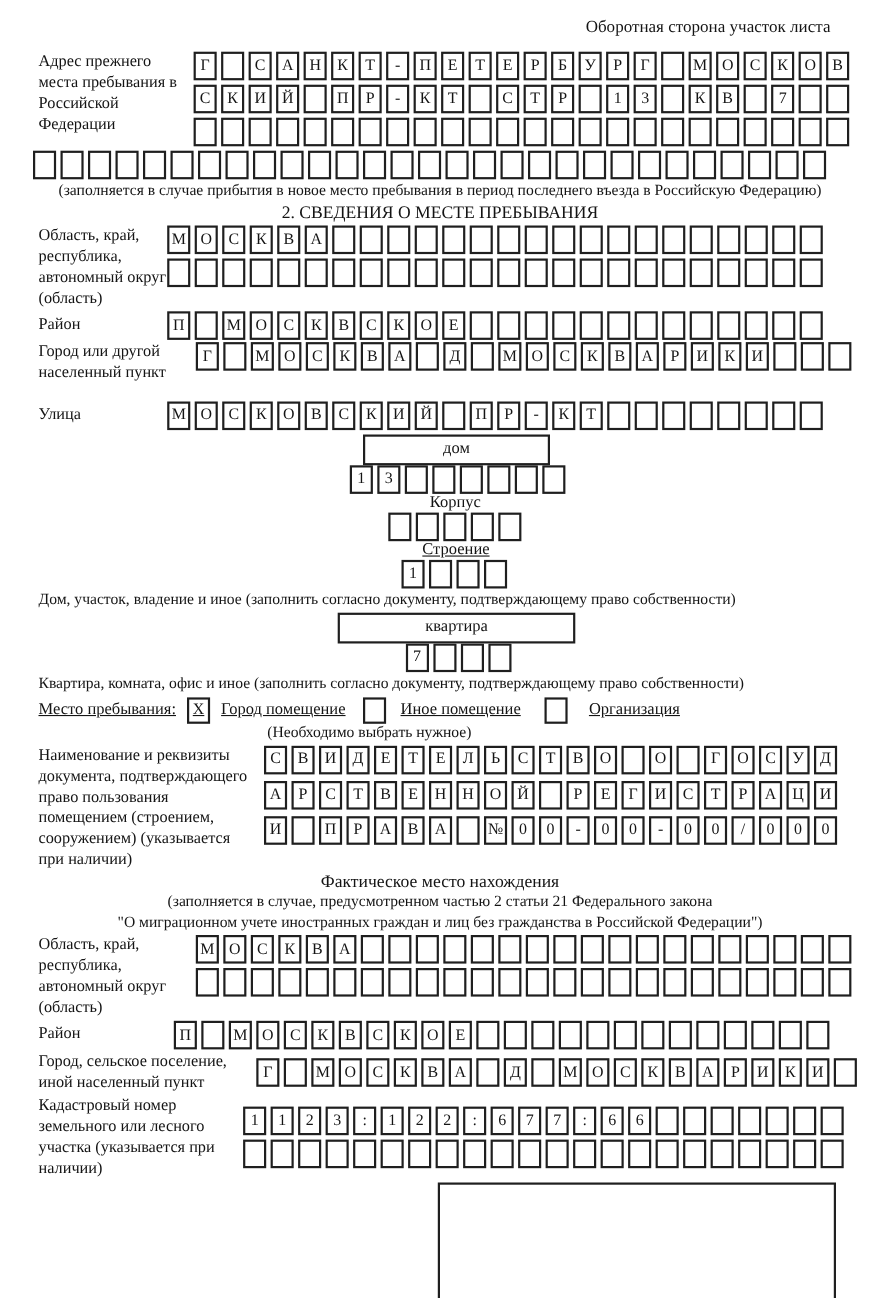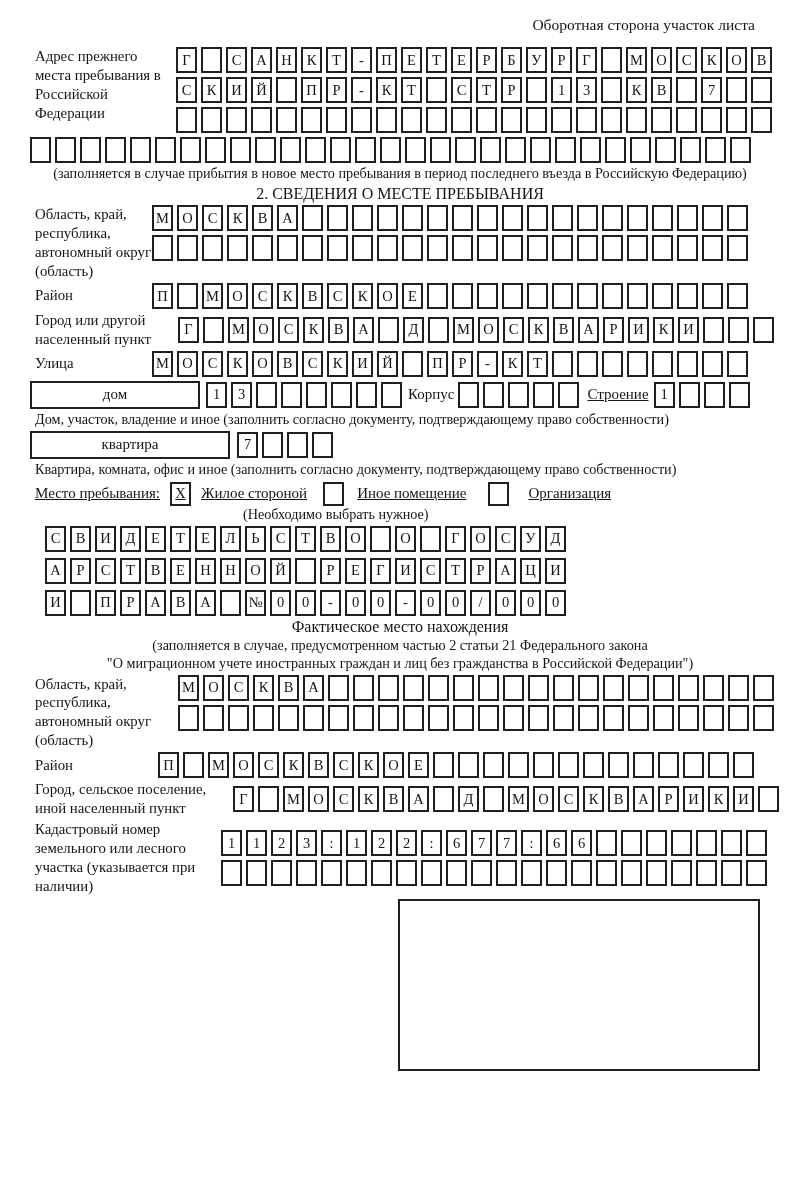--- a/index.html
+++ b/index.html
@@ -22,21 +22,21 @@
     font-size:14.5px; line-height:1; background:#fff;
   }
   .caption { font-size:14.2px; }
   .center { text-align:center; }
   .h-bold { font-weight:normal; font-size:16px; text-align:center; }
   .widebox {
     border:2px solid #1f1f1f; height:28px;
     display:flex; align-items:center; justify-content:center;
     font-size:15px; flex:0 0 auto; background:#fff;
   }
-  .hrow { display:flex; align-items:center; }
+  .hrow { display:flex; align-items:center;flex-direction:column; }
   .inline-label { font-size:15px; flex:0 0 auto; }
   .chk {
     width:21px; height:24px; border:2px solid #1f1f1f; flex:0 0 auto;
     display:flex; align-items:center; justify-content:center; font-size:14.5px;
     background:#fff;
   }
   .prow { display:flex; align-items:center; font-size:15px; }
   .hint { font-size:14.2px; margin-left:243px; }
   .stamp-box { border:2px solid #1f1f1f; width:362px; height:172px; margin-left:398px; background:#fff; }
   .stamp-caption { width:382px; margin-left:388px; margin-top:4px; text-align:center; font-size:14.4px; line-height:1.27; }
@@ -248,21 +248,21 @@
         <div class="box"></div>
         <div class="box"></div>
         <div class="box"></div>
         <div class="box"></div>
         <div class="box"></div>
         <div class="box"></div>
         <div class="box"></div>
       </div>
   </div>
 
-  <div class="frow" style="margin-top:2px; align-items:center;">
+  <div class="frow" style="margin-top:2px; ">
     <div class="flabel" style="width:143px;">Город или другой населенный пункт</div>
     <div class="boxrow">
         <div class="box">Г</div>
         <div class="box"></div>
         <div class="box">М</div>
         <div class="box">О</div>
         <div class="box">С</div>
         <div class="box">К</div>
         <div class="box">В</div>
         <div class="box">А</div>
@@ -278,21 +278,21 @@
         <div class="box">Р</div>
         <div class="box">И</div>
         <div class="box">К</div>
         <div class="box">И</div>
         <div class="box"></div>
         <div class="box"></div>
         <div class="box"></div>
       </div>
   </div>
 
-  <div class="frow" style="margin-top:2px; align-items:center;">
+  <div class="frow" style="margin-top:16px; align-items:center;">
     <div class="flabel" style="width:117px;">Улица</div>
     <div class="boxrow">
         <div class="box">М</div>
         <div class="box">О</div>
         <div class="box">С</div>
         <div class="box">К</div>
         <div class="box">О</div>
         <div class="box">В</div>
         <div class="box">С</div>
         <div class="box">К</div>
@@ -339,42 +339,43 @@
     <div class="boxrow">
         <div class="box">1</div>
         <div class="box"></div>
         <div class="box"></div>
         <div class="box"></div>
       </div>
   </div>
   <div class="caption" style="margin:2px 0 0 35px;">Дом, участок, владение и иное (заполнить согласно документу, подтверждающему право собственности)</div>
 
   <div class="hrow" style="margin:3px 0 0 30px;">
-    <div class="widebox" style="width:200px;">квартира</div>
+    <div class="widebox" style="width:216px;">квартира</div>
     <div class="boxrow" style="margin-left:7px;">
         <div class="box">7</div>
         <div class="box"></div>
         <div class="box"></div>
         <div class="box"></div>
       </div>
   </div>
   <div class="caption" style="margin:2px 0 0 35px;">Квартира, комната, офис и иное (заполнить согласно документу, подтверждающему право собственности)</div>
 
   <div class="prow" style="margin:4px 0 0 35px;text-decoration:underline;">
     <span>Место пребывания:</span>
     <div class="chk" style="margin-left:10px;">X</div>
-    <span style="margin-left:10px;">Жилое стороной</span>
+    <span style="margin-left:10px;">Город помещение</span>
     <div class="chk" style="margin-left:16px;"></div>
     <span style="margin-left:13px;">Иное помещение</span>
     <div class="chk" style="margin-left:22px;"></div>
     <span style="margin-left:19px;">Организация</span>
   </div>
   <div class="hint">(Необходимо выбрать нужное)</div>
 
   <div class="frow" style="margin-top:3px;">
+    <div class="flabel" style="width:195px;">Наименование и реквизиты документа, подтверждающего право пользования помещением (строением, сооружением) (указывается при наличии)</div>
     <div class="boxcol" style="margin-left:10px; gap:6px;">
       <div class="boxrow">
           <div class="box">С</div>
           <div class="box">В</div>
           <div class="box">И</div>
           <div class="box">Д</div>
           <div class="box">Е</div>
           <div class="box">Т</div>
           <div class="box">Е</div>
           <div class="box">Л</div>

